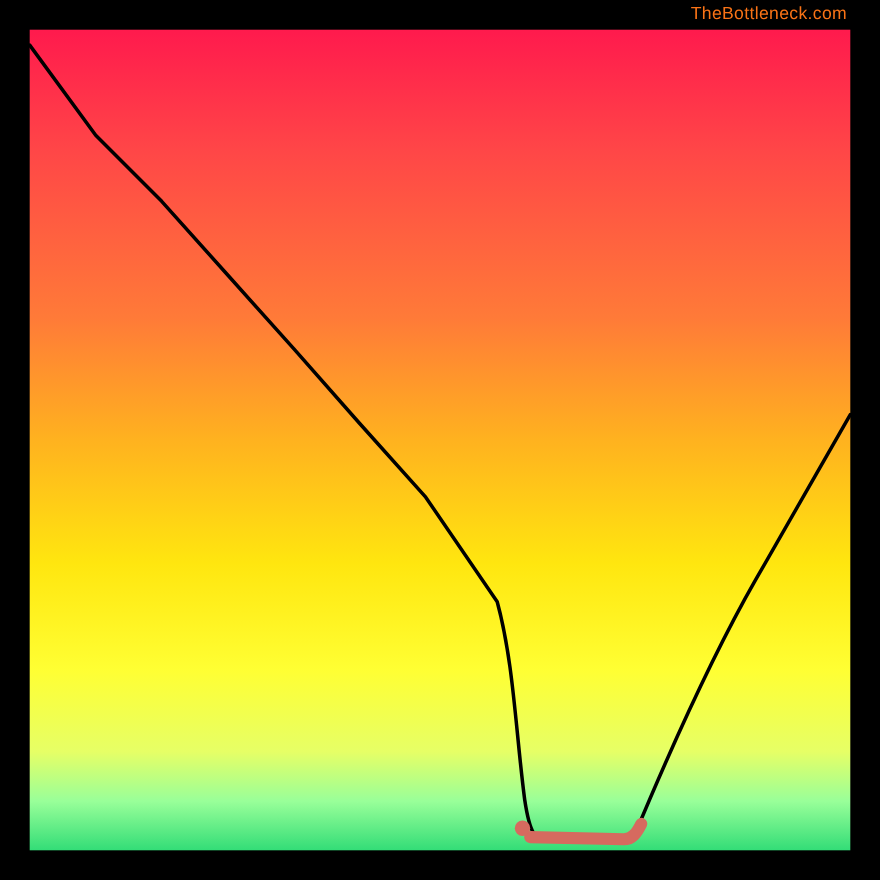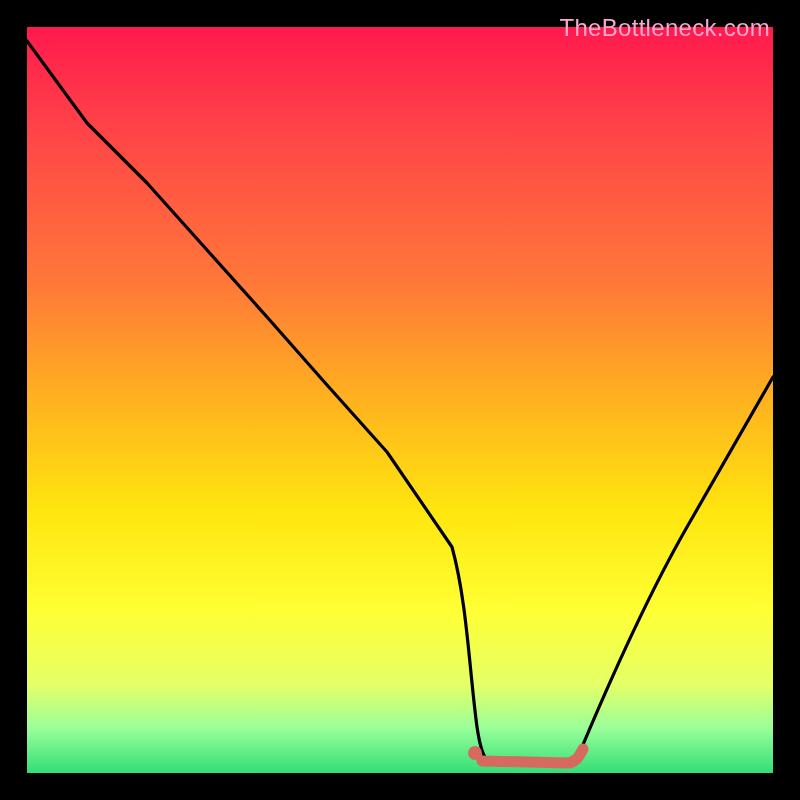--- a/index.html
+++ b/index.html
@@ -31,24 +31,24 @@
       #ffb21f 50%,
       #ffe60f 65%,
       #ffff33 78%,
       #e6ff66 88%,
       #99ff99 94%,
       #33dd77 100%
     );
   }
   .attribution {
     position: absolute;
-    top: 14px;
+    top: 4px;
     right: 30px;
-    color: #f9a8d4;
-    font-size: 24px;
+    color: #f97316;
+    font-size: 16px;
     letter-spacing: 0.3px;
     font-weight: 500;
   }
   svg.curve {
     position: absolute;
     left: 0;
     top: 0;
     width: 746px;
     height: 746px;
     overflow: visible;

